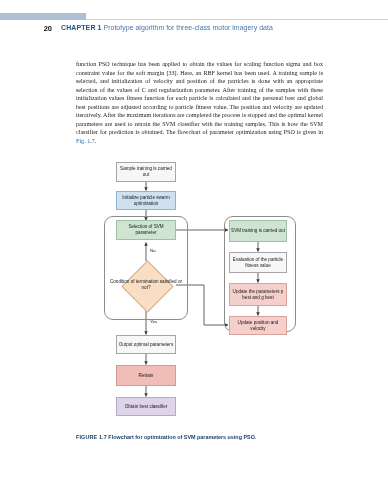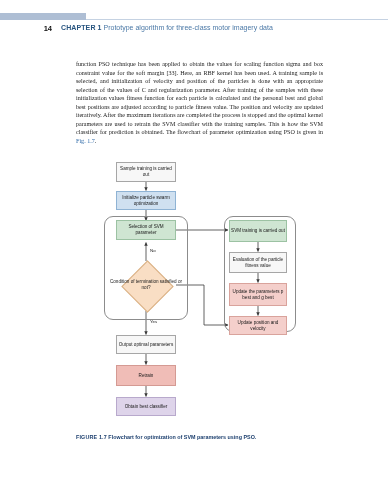--- a/index.html
+++ b/index.html
@@ -158,21 +158,21 @@
   }
   .caption .captxt { font-weight: bold; color: #1c3f6e; }
 </style>
 </head>
 <body>
 
 <div class="page">
 
   <div class="head-band"></div>
   <div class="head-rule"></div>
-  <div class="folio">14</div>
+  <div class="folio">20</div>
   <div class="runhead">
     <span class="chap">CHAPTER 1</span>
     <span class="ttl">Prototype algorithm for three-class motor imagery data</span>
   </div>
 
   <p class="bodytext"><span>function PSO technique has been applied to obtain the values for scaling function sigma and box constraint value for the soft margin [33]. Here, an RBF kernel has been used. A training sample is selected, and initialization of velocity and position of the particles is done with an appropriate selection of the values of C and regularization parameter. After training of the samples with these initialization values fitness function for each particle is calculated and the personal best and global best positions are adjusted according to particle fitness value. The position and velocity are updated iteratively. After the maximum iterations are completed the process is stopped and the optimal kernel parameters are used to retrain the SVM classifier with the training samples. This is how the SVM classifier for prediction is obtained. The flowchart of parameter optimization using PSO is given in </span><span class="ref">Fig. 1.7</span><span>.</span></p>
 
   <div class="chart">
 
     <svg class="wires" viewBox="0 0 247 268">

